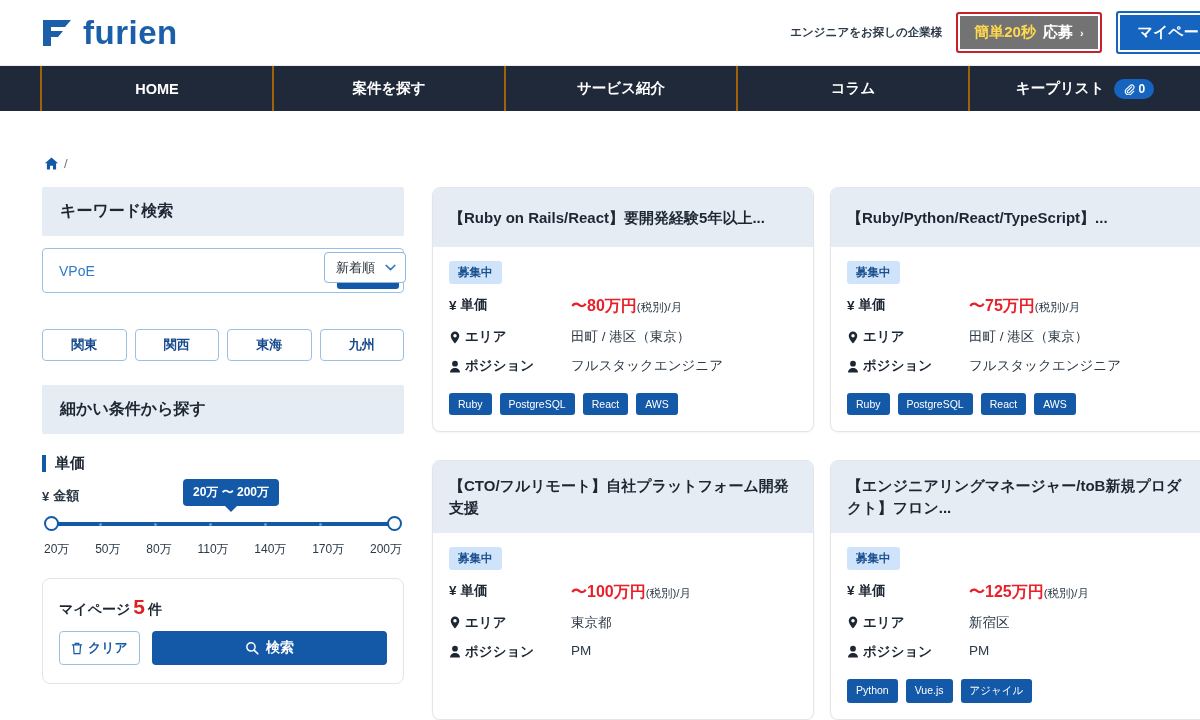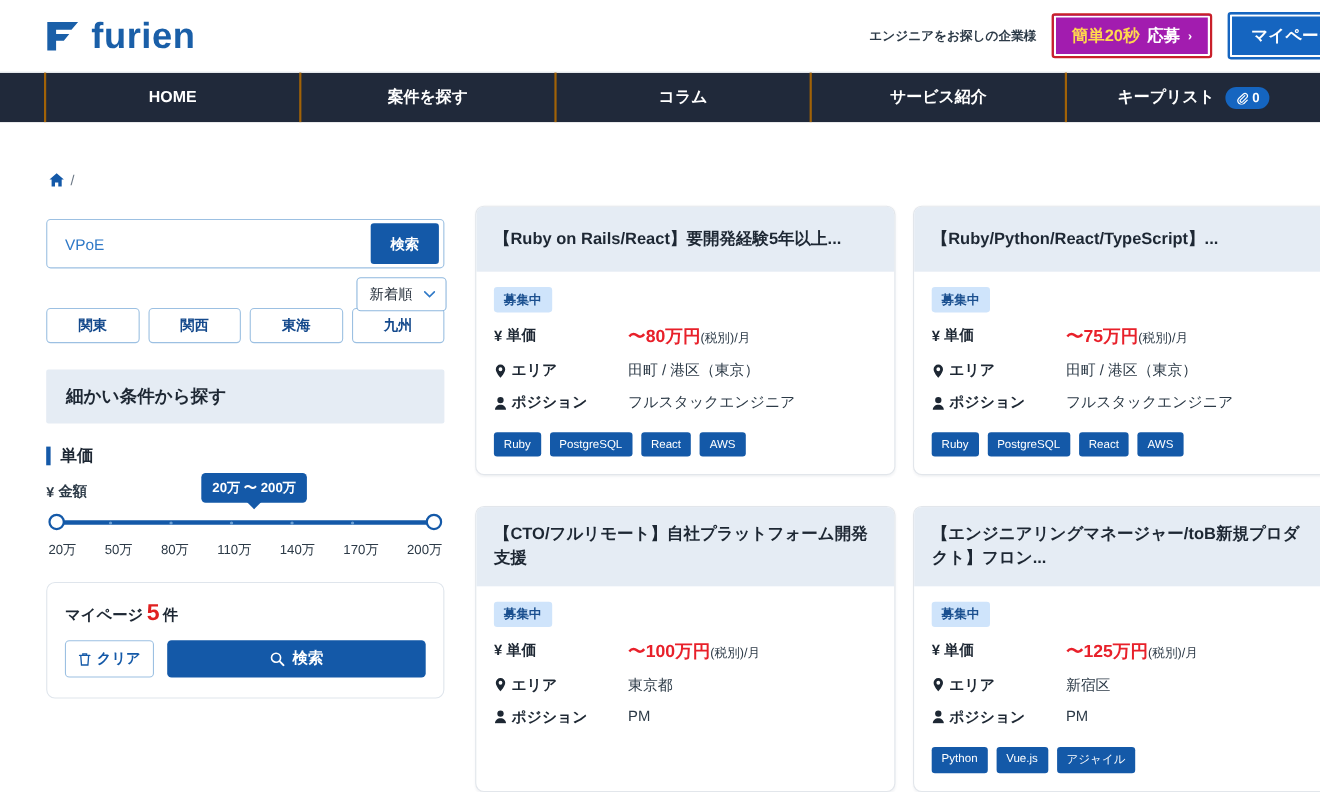--- a/index.html
+++ b/index.html
@@ -24,21 +24,21 @@
   .logo-text{
     font-size:33px; font-weight:700; color:#1a5fa8;
     letter-spacing:0.5px; line-height:1;
   }
   .header-right{
     margin-left:auto; display:flex; align-items:center; gap:14px;
     padding-right:0;
   }
   .header-note{ font-size:11.5px; color:#2c3a47; font-weight:700; white-space:nowrap; }
   .btn-apply{
-    background:#a21caf; border:2px solid #c9202a;
+    background:#737373; border:2px solid #c9202a;
     box-shadow:inset 0 0 0 2px #ffffff;
     border-radius:3px;
     padding:9px 16px 9px 16px;
     display:flex; align-items:center; gap:7px;
     white-space:nowrap; cursor:pointer;
   }
   .btn-apply .t1{ color:#ffd84d; font-size:15px; font-weight:700; }
   .btn-apply .t2{ color:#ffffff; font-size:15px; font-weight:700; }
   .btn-apply .t3{ color:#ffffff; font-size:11px; font-weight:700; }
   .btn-mypage{
@@ -303,24 +303,24 @@
 </header>
 
 <nav class="main-nav">
   <div class="nav-item">
     <span>HOME</span>
   </div>
   <div class="nav-item">
     <span>案件を探す</span>
   </div>
   <div class="nav-item">
+    <span>サービス紹介</span>
+  </div>
+  <div class="nav-item">
     <span>コラム</span>
-  </div>
-  <div class="nav-item">
-    <span>サービス紹介</span>
   </div>
   <div class="nav-item">
     <span>キープリスト</span>
     <span class="keep-badge">
       <span>
         <svg class="clip-ico" viewBox="0 0 16 16">
           <path d="M11.5 5.2 L6.3 10.4 a1.7 1.7 0 0 0 2.4 2.4 l5.4-5.4 a3 3 0 0 0-4.2-4.2 L4.2 8.6 a4.4 4.4 0 0 0 6.2 6.2 l4.1-4.1" fill="none" stroke="#ffffff" stroke-width="1.5" stroke-linecap="round"></path>
         </svg>
       </span>
       <span>0</span>
@@ -345,20 +345,21 @@
         <path d="M1 1.6 L6 6.4 L11 1.6" fill="none" stroke="#2f79c7" stroke-width="1.7" stroke-linecap="round"></path>
       </svg>
     </span>
   </div>
 </div>
 
 <div class="page">
 
   <aside class="sidebar">
 
+    <div class="panel-head">キーワード検索</div>
     <div class="kw-row">
       <input class="kw-input" type="text" value="VPoE" style="">
       <button class="kw-btn">検索</button>
     </div>
 
     <div class="sec-gap"></div>
 
     <div class="region-row">
       <button class="region-btn">関東</button>
       <button class="region-btn">関西</button>

